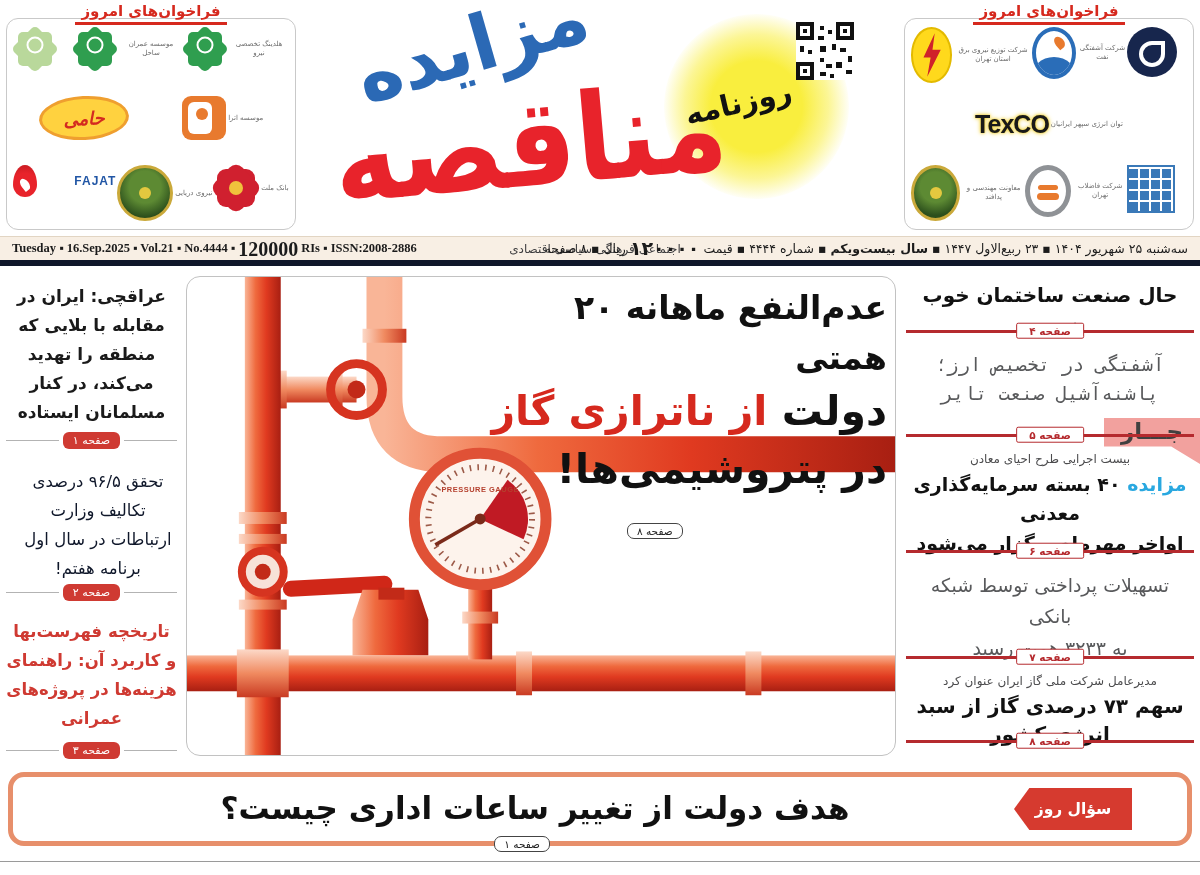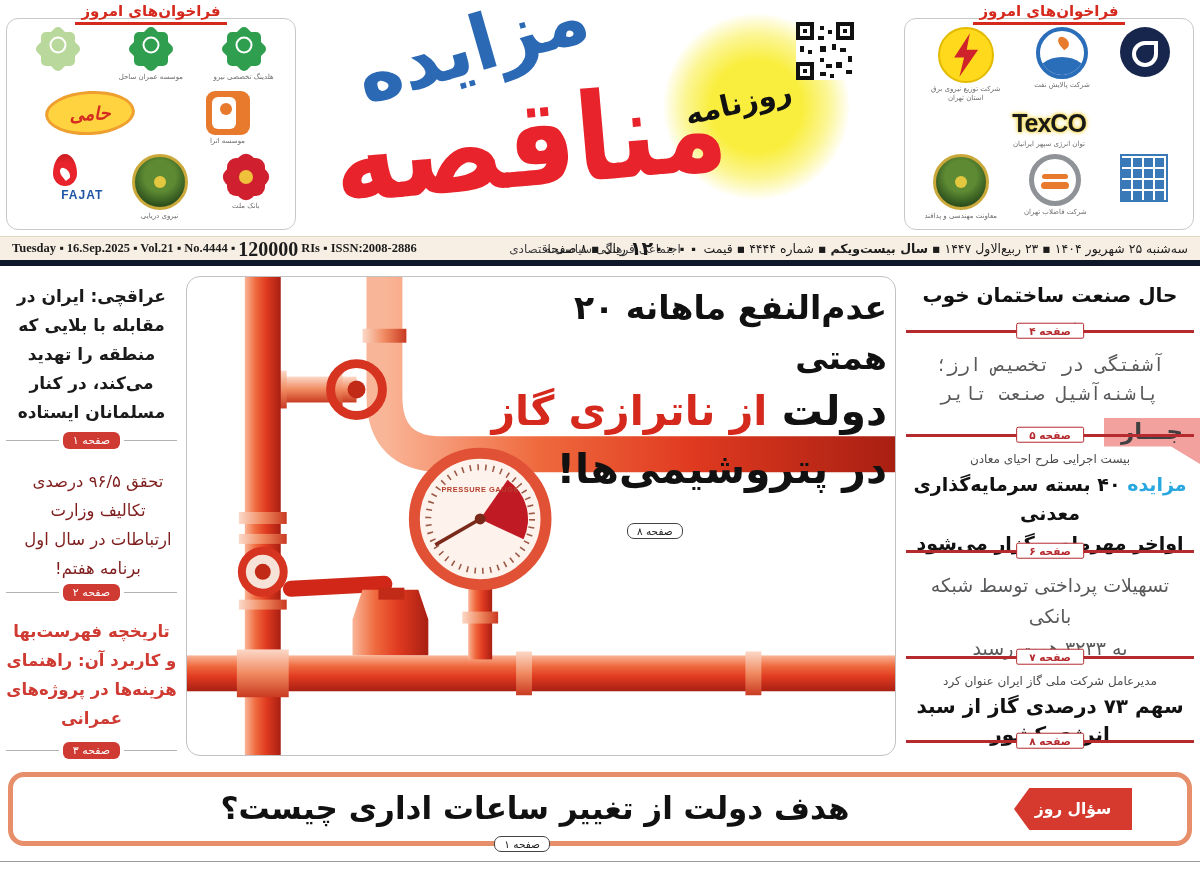--- a/index.html
+++ b/index.html
@@ -5,21 +5,21 @@
   html,body{margin:0;padding:0;background:#e9e9e9;}
   .page{position:relative;width:1200px;height:875px;background:#fff;overflow:hidden;
         font-family:"DejaVu Sans",sans-serif;margin:0 auto;}
 
   
   .calls-title{position:absolute;text-align:center;font-size:15px;font-weight:bold;color:#d6291e;z-index:3;}
   .calls-title span{display:inline-block;border-bottom:3px solid #d6291e;padding:0 6px 2px;}
   .calls-box{position:absolute;width:290px;height:212px;border:1px solid #c9c9c9;border-radius:12px;
              background:#fff;box-sizing:border-box;padding:8px 6px;display:flex;flex-direction:column;justify-content:space-between;}
   .lrow{display:flex;justify-content:space-around;align-items:flex-start;}
-  .lg{display:flex;flex-direction:column;align-items:center;gap:2px;min-width:60px;}
+  .lg{display:flex;flex-direction:row;align-items:center;gap:2px;min-width:60px;}
   .cap{font-size:7px;color:#6b6b6b;text-align:center;line-height:1.25;max-width:86px;direction:rtl;}
 
   
   .star8{position:relative;width:44px;height:44px;}
   .star8 i{position:absolute;inset:5px;background:#2f9e4f;border-radius:5px;}
   .star8 i::after{content:"";position:absolute;inset:0;background:inherit;transform:rotate(45deg);border-radius:5px;}
   .star8 b{position:absolute;left:50%;top:42%;width:13px;height:13px;border:2px solid #fff;border-radius:50%;
            transform:translate(-50%,-50%);background:#2f9e4f;z-index:1;}
   .star8.light i{background:#b9d89b;} .star8.light b{background:#b9d89b;border-color:#fff;}
   .hami-oval{width:84px;height:38px;background:#ffd23f;border:3px solid #ef9f2f;border-radius:50%;
@@ -83,21 +83,21 @@
   .dl-subjects{position:absolute;left:470px;width:250px;top:0;height:100%;display:flex;align-items:center;
                justify-content:center;font-size:12px;color:#3d3d3f;direction:rtl;}
   .dl-fa{position:absolute;right:12px;top:0;height:100%;display:flex;align-items:center;gap:4px;
          font-size:12.5px;color:#1b1b1b;direction:rtl;}
   .dl-fa .yr{font-weight:bold;} .dl-fa .big{font-size:19px;font-weight:bold;line-height:1;}
 
   
   .leftcol{position:absolute;left:0;top:272px;width:183px;height:500px;}
   .lc-item{position:absolute;left:6px;right:6px;text-align:center;direction:rtl;}
   .lc-1{top:10px;font-size:17px;font-weight:bold;color:#1a1a1a;line-height:1.7;}
-  .lc-2{top:196px;font-size:16.5px;color:#7f1d1d;line-height:1.75;margin-left:13px;}
+  .lc-2{top:196px;font-size:16.5px;color:#0f172a;line-height:1.75;margin-left:13px;}
   .lc-3{top:346px;font-size:16.5px;font-weight:bold;color:#cf3a32;line-height:1.75;}
   .lc-div{position:absolute;left:6px;right:6px;display:flex;align-items:center;}
   .lc-div .line{flex:1;height:1px;background:#b3b3b3;}
   .lc-div .pill{background:#cf3a32;color:#fff;font-size:11px;padding:2px 10px;border-radius:6px;margin:0 4px;
                 direction:rtl;white-space:nowrap;}
   .lcd-1{top:160px;} .lcd-2{top:312px;} .lcd-3{top:470px;}
 
   
   .mainbox{position:absolute;left:186px;top:276px;width:710px;height:480px;border:1px solid #c2c2c2;
            border-radius:14px;overflow:hidden;background:#fff;box-sizing:border-box;}
@@ -214,21 +214,21 @@
   <div class="calls-box" style="left:904px;top:18px;">
     <div class="lrow">
       <div class="lg">
         <div class="power">
             <i></i>
           </div>
         <div class="cap">شرکت توزیع نیروی برق استان تهران</div>
       </div>
       <div class="lg">
         <div class="refinery"></div>
-        <div class="cap">شرکت پالایش نفت</div>
+        <div class="cap">شرکت آشفتگی نفت</div>
       </div>
       <div class="lg">
         <div class="darklogo"></div>
         <div class="cap"></div>
       </div>
     </div>
     <div class="lrow">
       <div class="lg">
         <b class="texco">TexCO</b>
         <div class="cap">توان انرژی سپهر ایرانیان</div>

